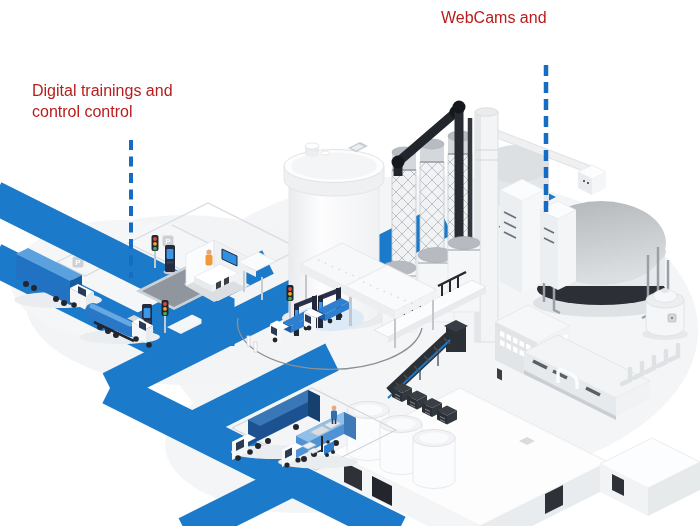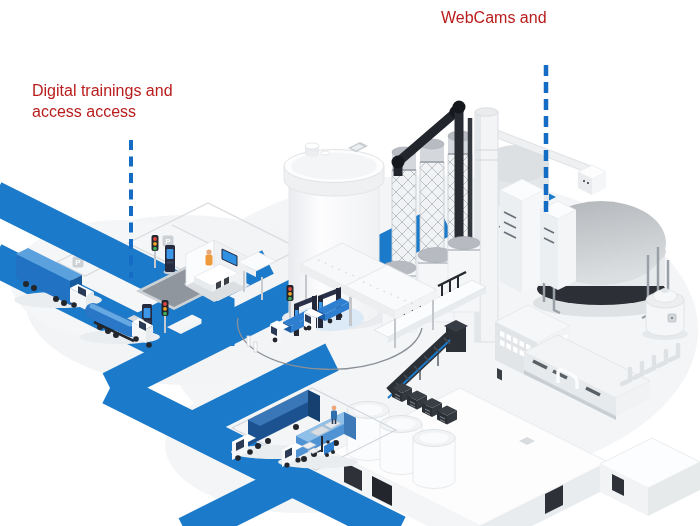--- a/index.html
+++ b/index.html
@@ -545,18 +545,18 @@
   </g>
 
   <g stroke="#156cc4">
     <line x1="131" y1="140" x2="131" y2="278" stroke-width="4" stroke-dasharray="10 6.5"></line>
     <line x1="546" y1="65" x2="546" y2="212" stroke-width="4.5" stroke-dasharray="11 6"></line>
   </g>
 </svg>
 
 <div class="callout" style="left:32px;top:80px;">
   <div>Digital trainings and</div>
-  <div>access access</div>
+  <div>control control</div>
 </div>
 <div class="callout" style="left:441px;top:7px;">
   <div>WebCams and</div>
 </div>
 </div>
 
 </body></html>

